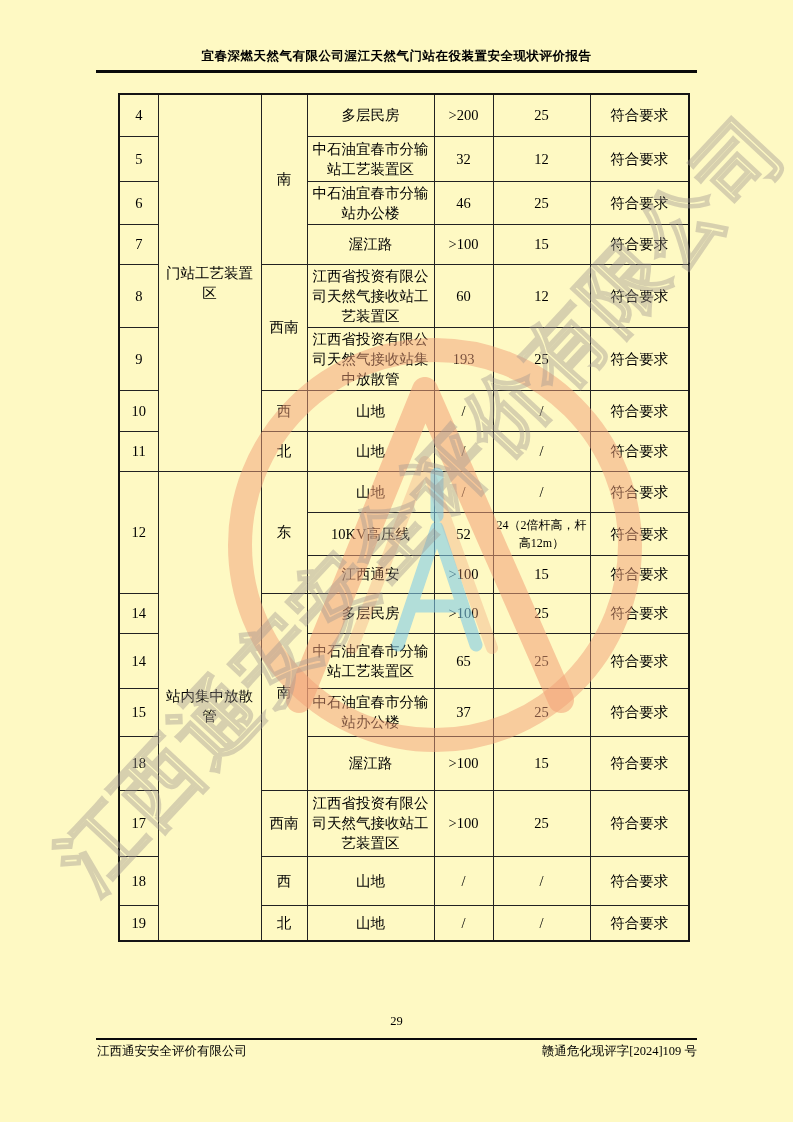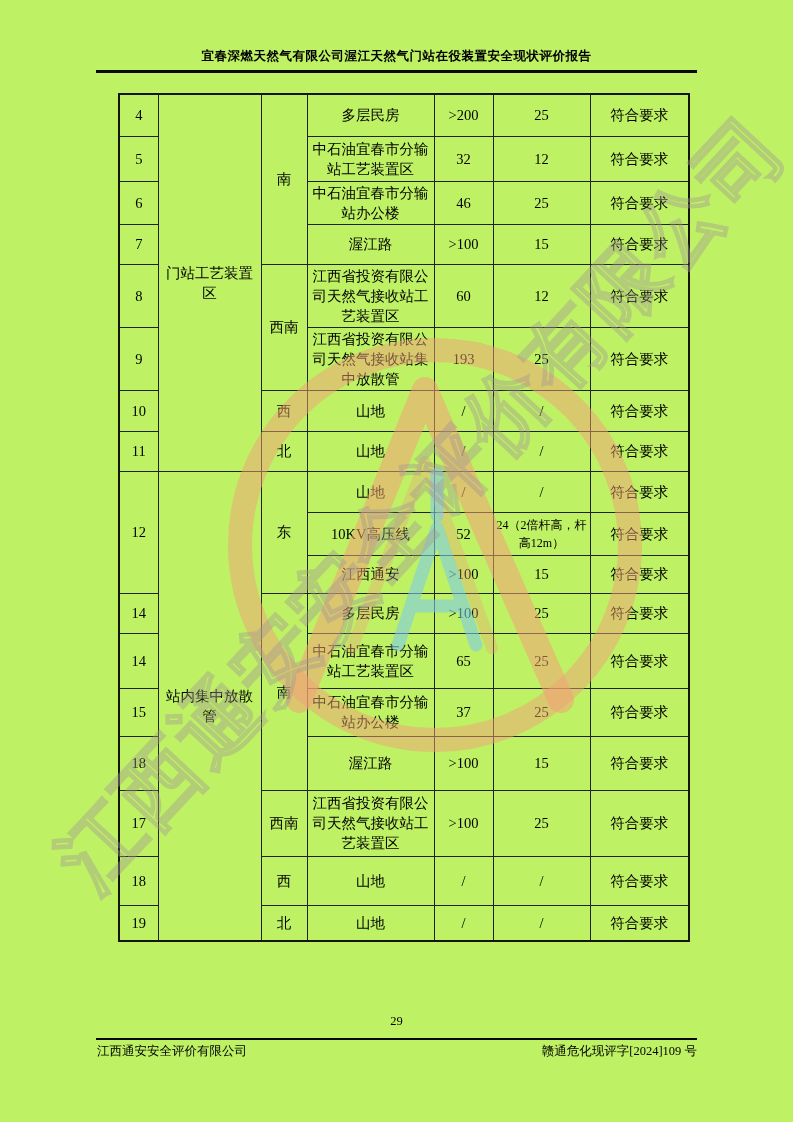--- a/index.html
+++ b/index.html
@@ -1,19 +1,19 @@
 <!DOCTYPE html>
 <html><head>
 <meta charset="utf-8">
 <style>
   html,body { margin:0; padding:0; background:#ffffff; }
   .page {
     position:relative;
     width:793px; height:1122px;
-    background:#bef264;
+    background:#fef9c3;
     font-family:"Liberation Serif","DejaVu Serif",serif;
     color:#000;
     overflow:hidden;
   }
   
   .doc-header-title {
     position:absolute; top:48px; left:96px; width:601px;
     text-align:center; font-size:12.5px; font-weight:bold;
     letter-spacing:0.5px; white-space:nowrap;
   }

